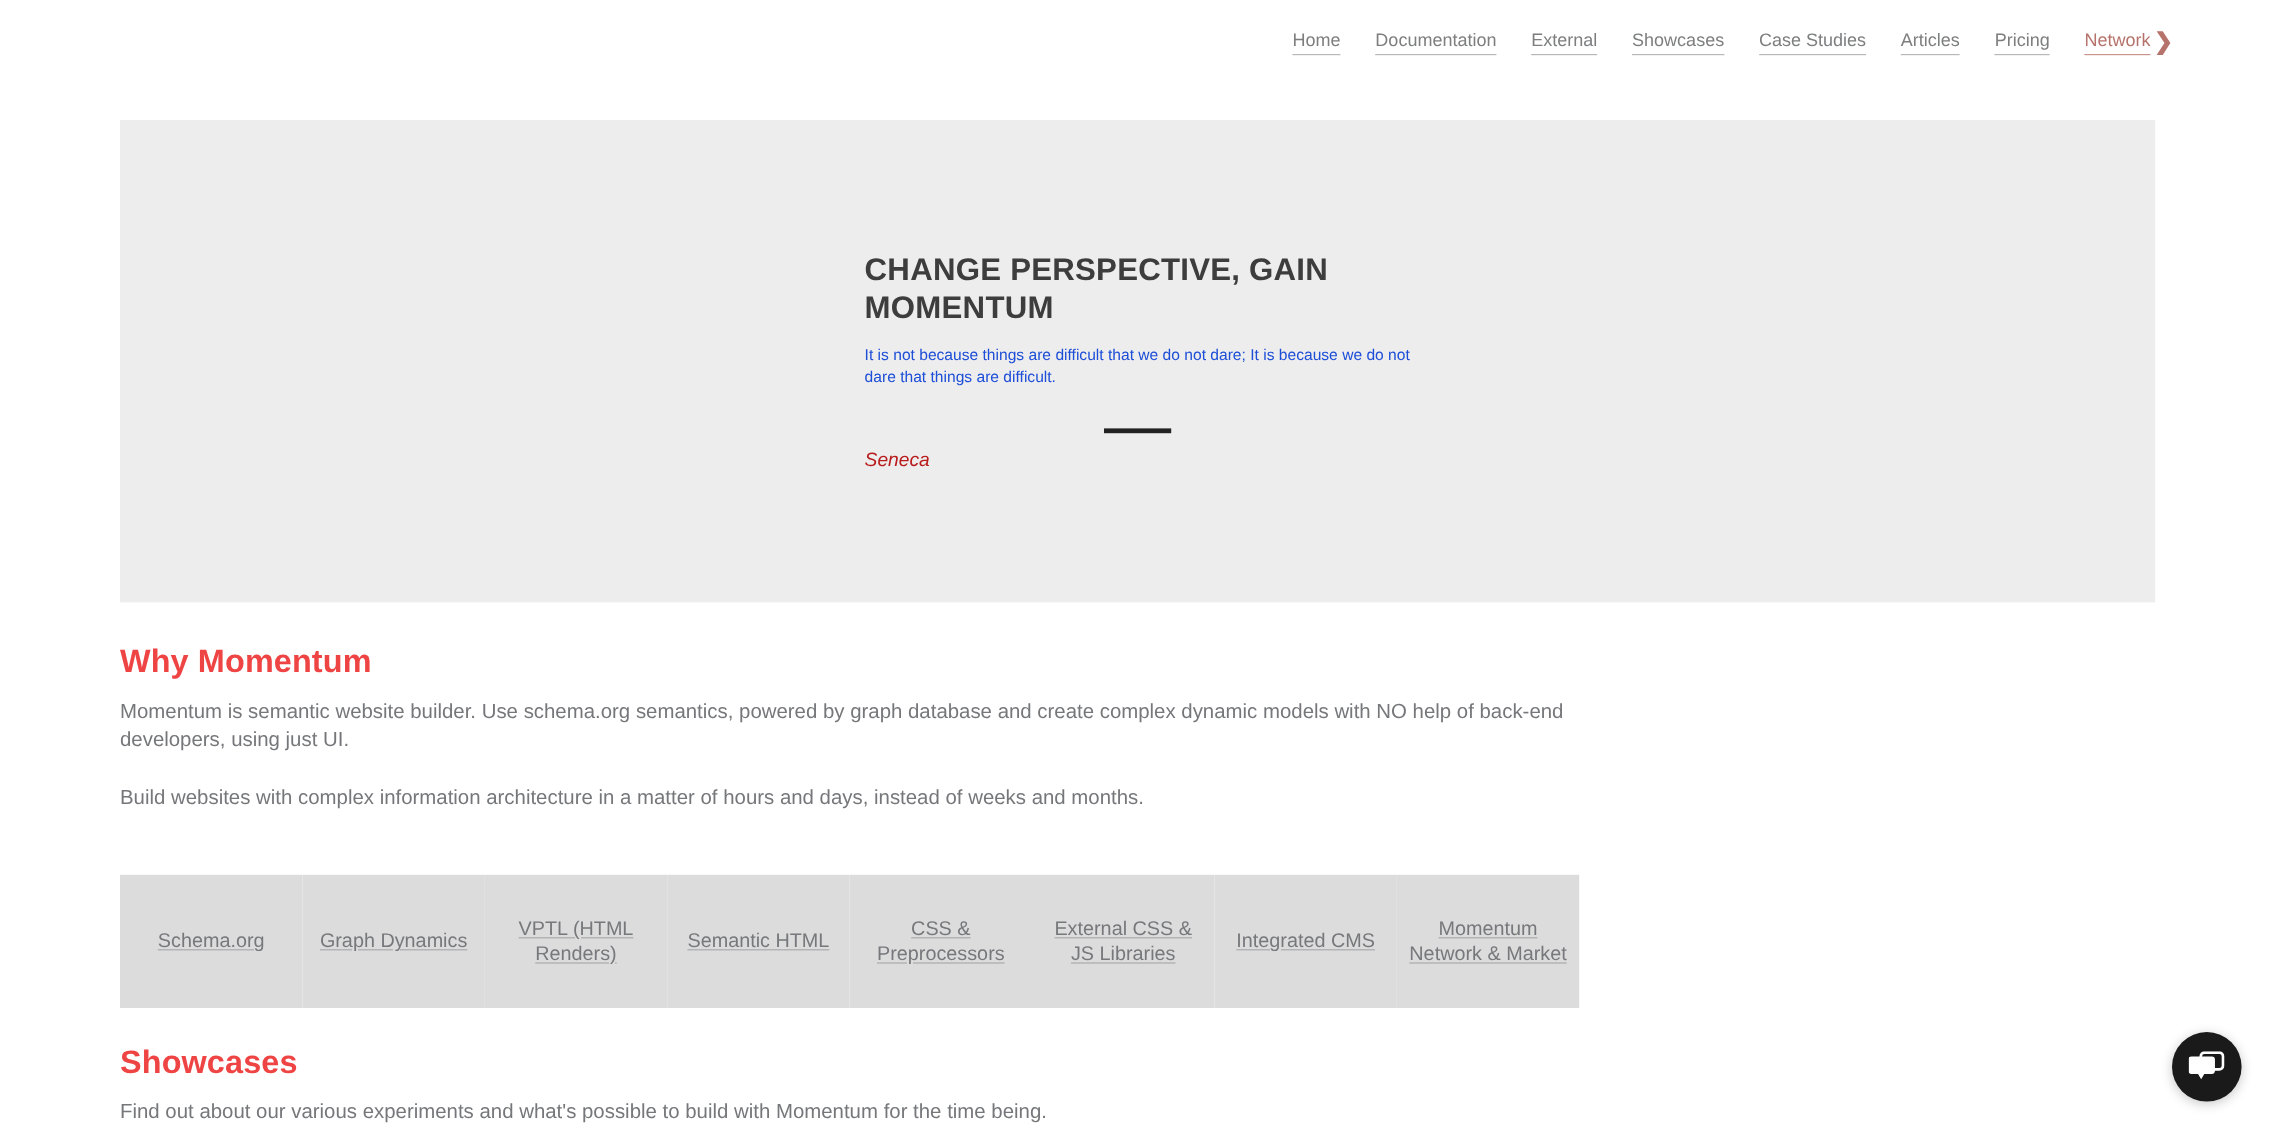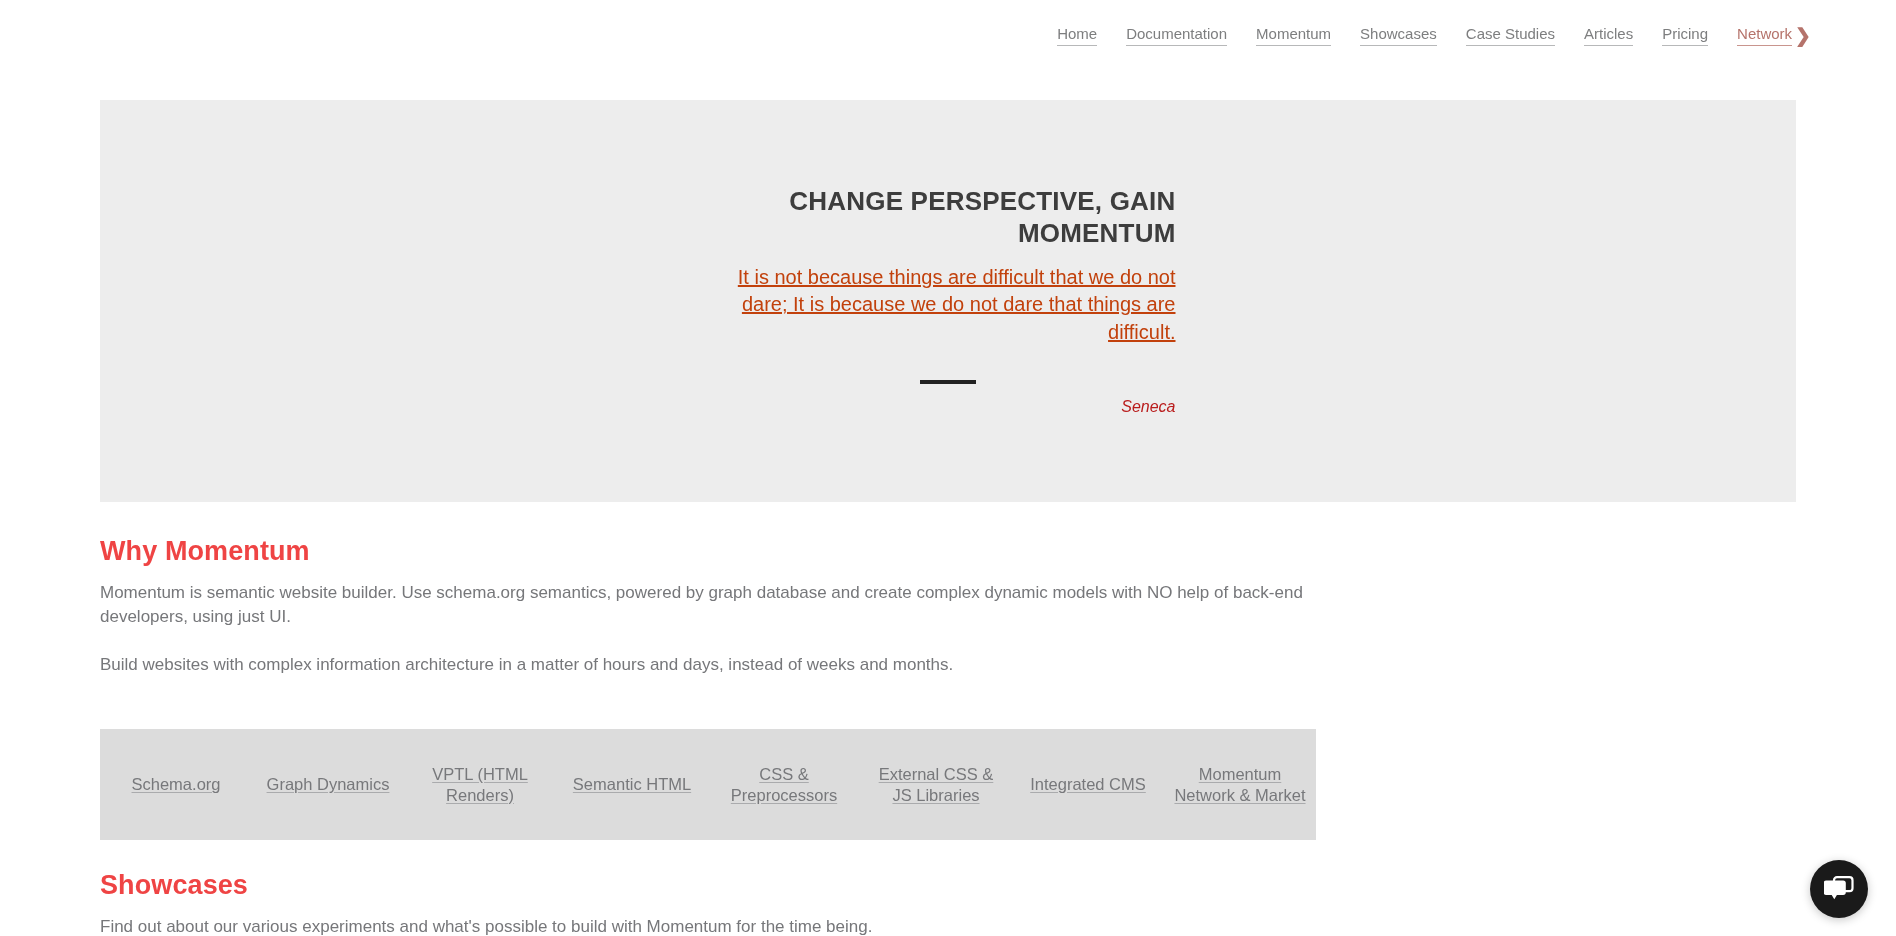--- a/index.html
+++ b/index.html
@@ -68,36 +68,35 @@
     width: 1696px;
     height: 402px;
     background: #ededed;
     display: flex;
     flex-direction: column;
     align-items: center;
     justify-content: center;
   }
   .hero-inner {
     width: 455px;
-    text-align: right;
+    text-align: left;
   }
   .hero-title {
     font-size: 26px;
     font-weight: 700;
     letter-spacing: 0.2px;
     color: #3d3d3d;
     line-height: 1.23;
     margin: 0 0 14px 0;
   }
   .hero-quote {
-    font-size: 20px;
-    color: #c2410c;
+    font-size: 13px;
+    color: #1d4ed8;
     line-height: 1.37;
     margin: 0;
-    text-decoration: underline;
   }
   .hero-rule {
     width: 56px;
     height: 4px;
     background: #222222;
     margin: 34px auto 14px auto;
   }
   .hero-author {
     font-size: 16px;
     font-style: italic;
@@ -170,21 +169,21 @@
     box-shadow: 0 2px 10px rgba(0,0,0,0.22);
   }
 </style>
 </head>
 <body>
 
 <nav class="topnav">
   <div class="nav-list">
     <a class="nav-link">Home</a>
     <a class="nav-link">Documentation</a>
-    <a class="nav-link">Momentum</a>
+    <a class="nav-link">External</a>
     <a class="nav-link">Showcases</a>
     <a class="nav-link">Case Studies</a>
     <a class="nav-link">Articles</a>
     <a class="nav-link">Pricing</a>
     <span class="nav-network-wrap">
       <a class="nav-link accent">Network</a>
       <span class="nav-chevron">❯</span>
     </span>
   </div>
 </nav>

